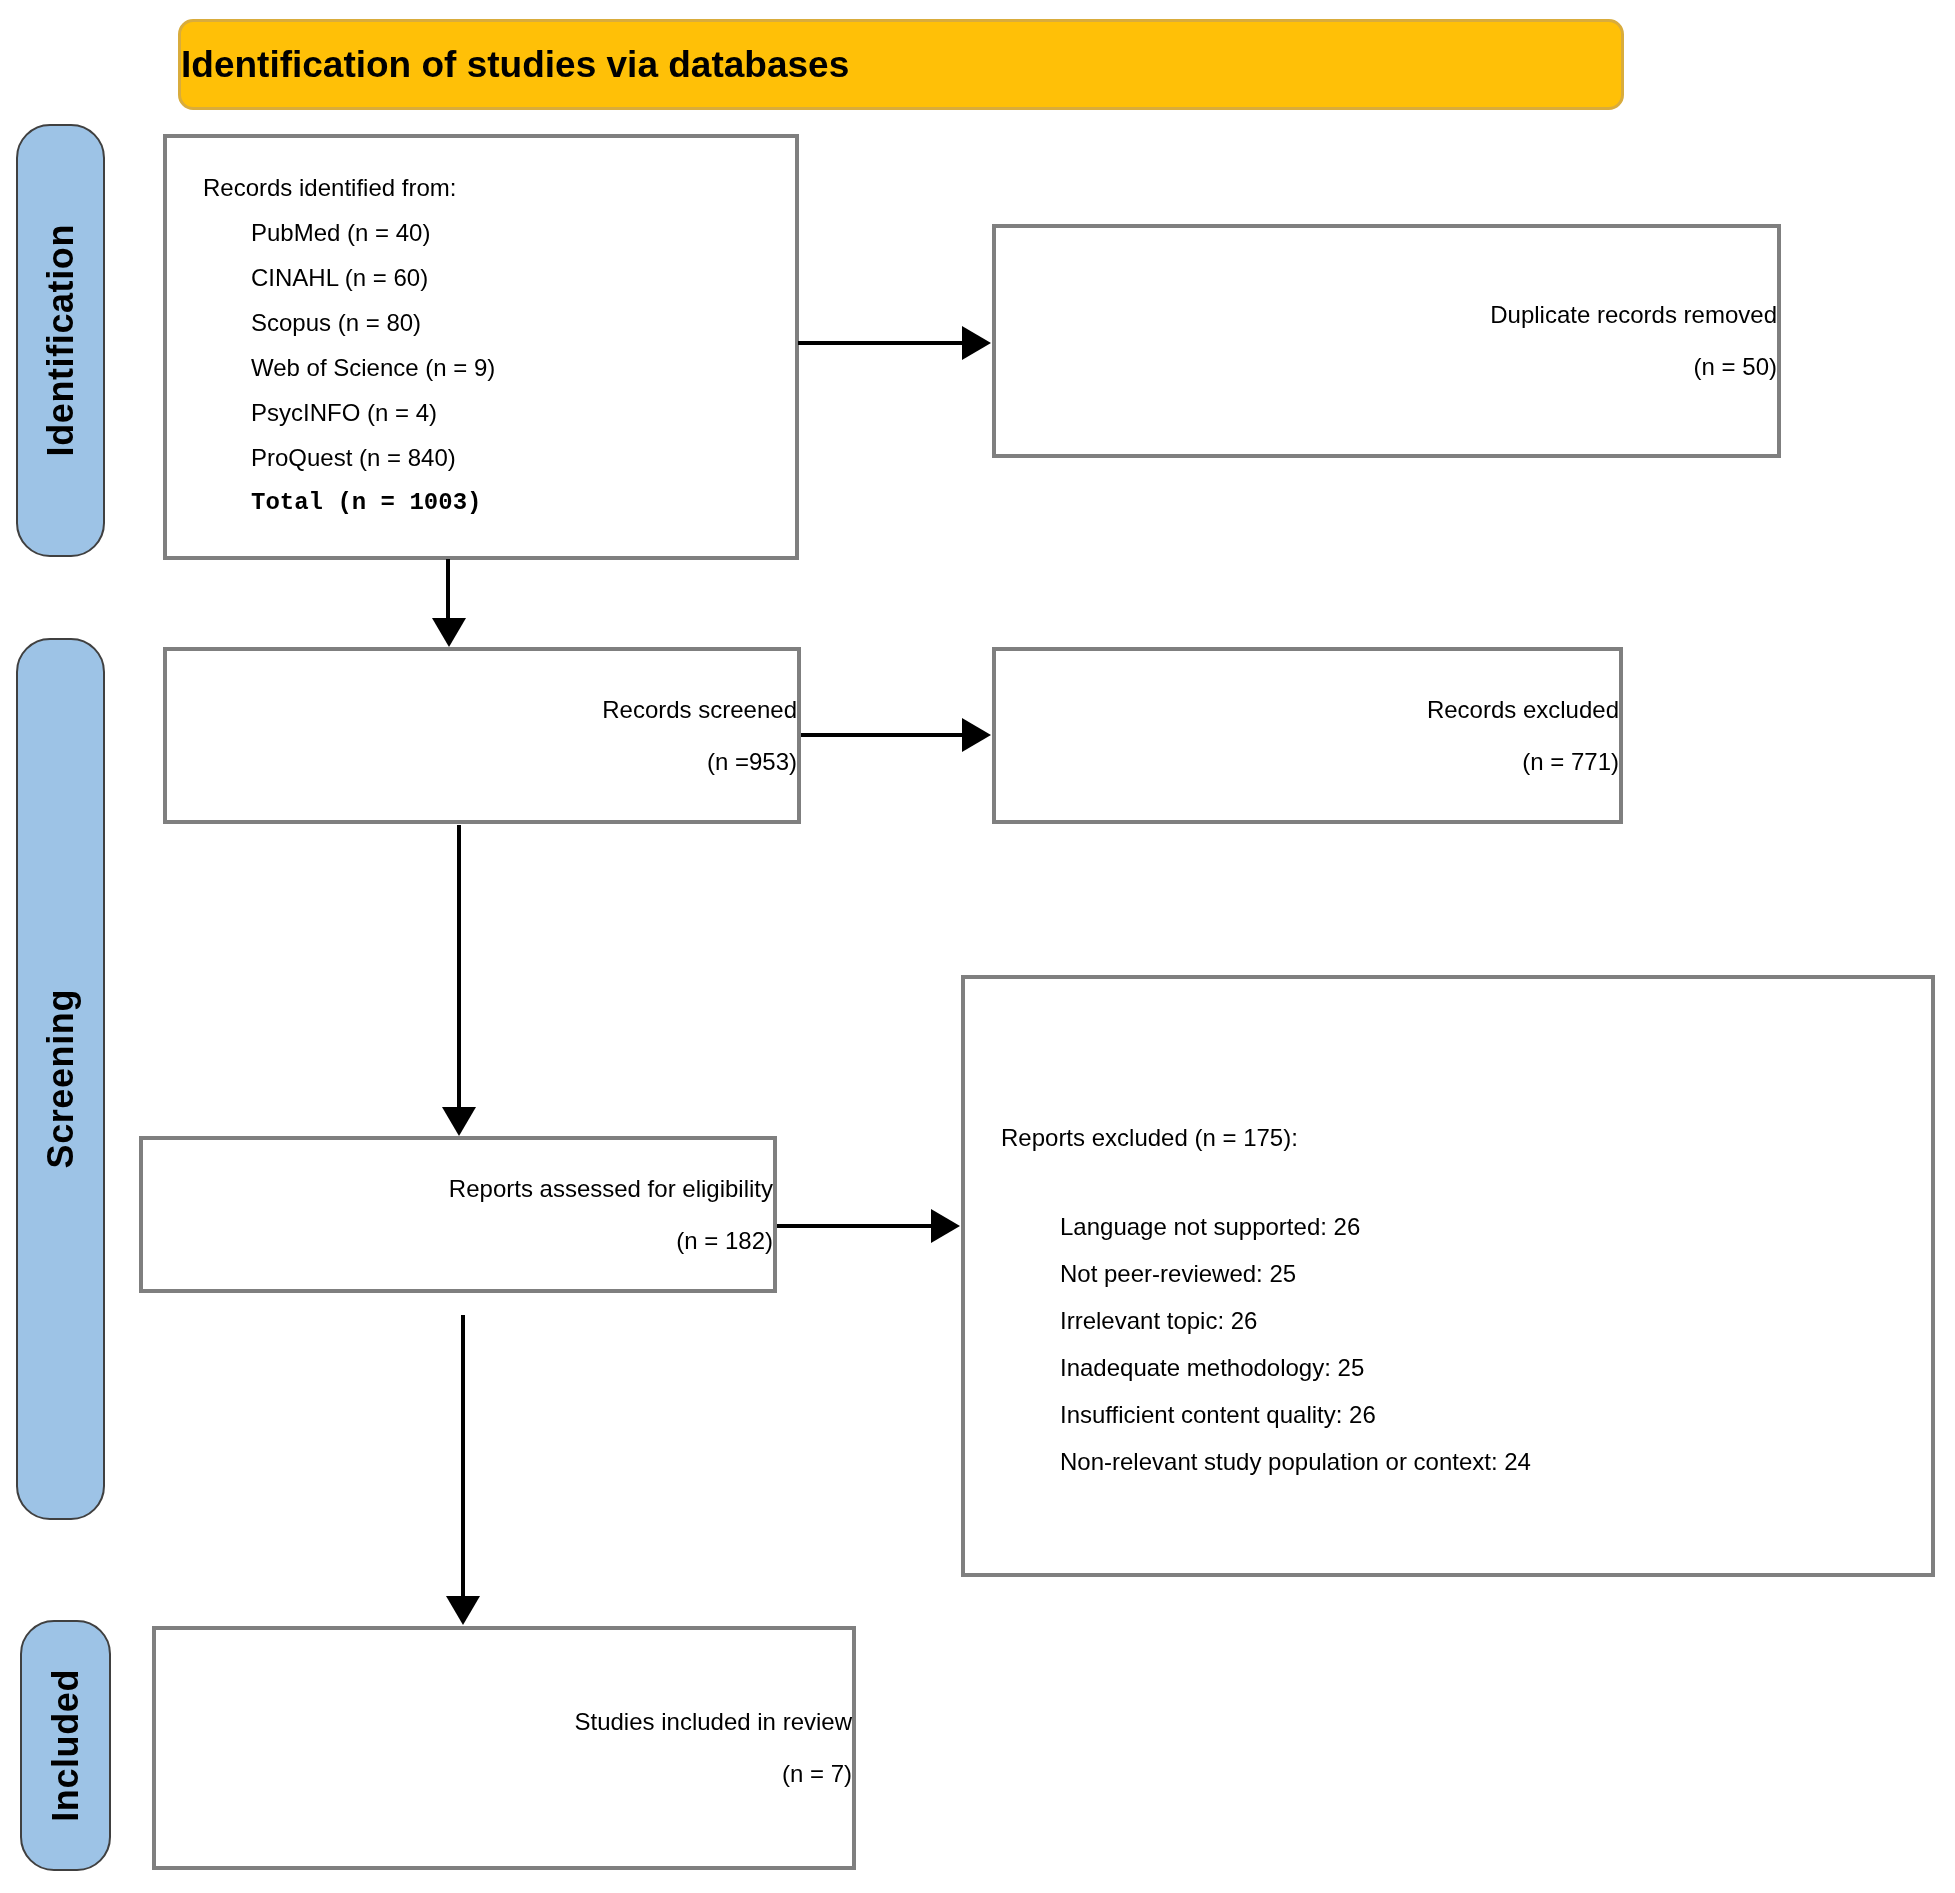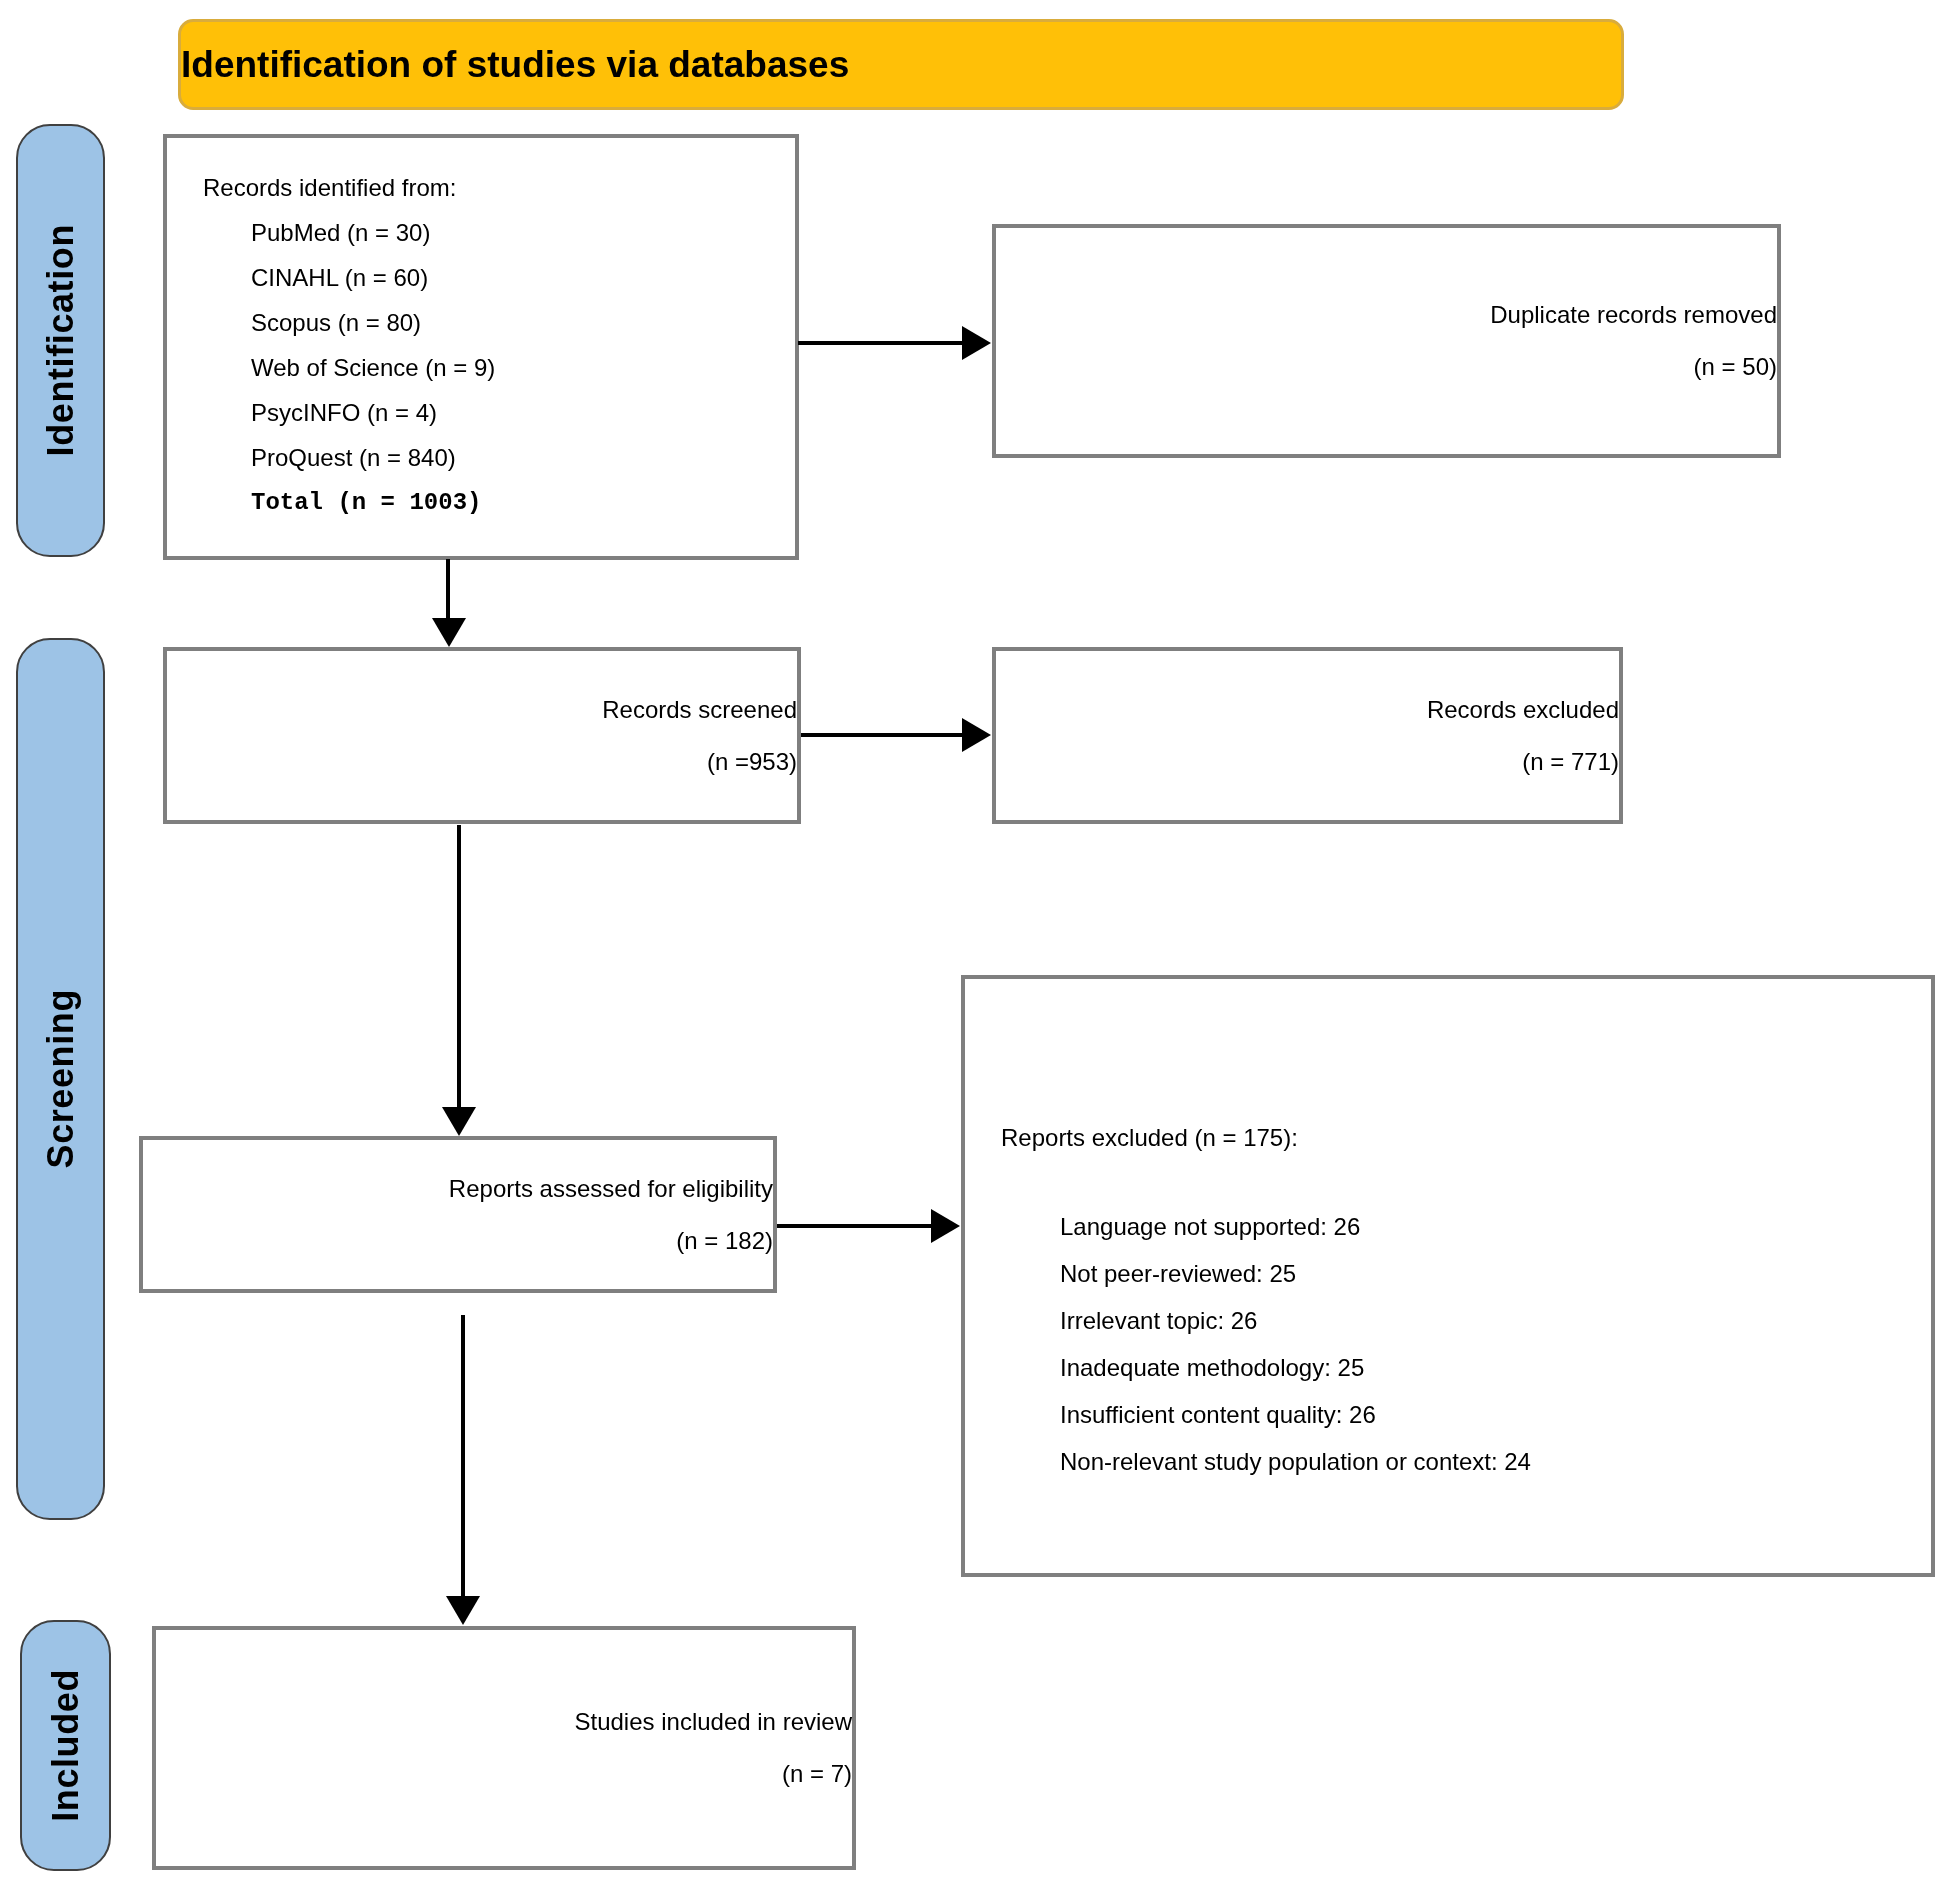--- a/index.html
+++ b/index.html
@@ -103,21 +103,21 @@
   </div>
   <div class="stage stage-screening">
     <span class="stage-text">Screening</span>
   </div>
   <div class="stage stage-included">
     <span class="stage-text">Included</span>
   </div>
 
   <div class="fbox box-identified">
     <div>Records identified from:</div>
-    <div class="src-line">PubMed (n = 30)</div>
+    <div class="src-line">PubMed (n = 40)</div>
     <div class="src-line">CINAHL (n = 60)</div>
     <div class="src-line">Scopus (n = 80)</div>
     <div class="src-line">Web of Science (n = 9)</div>
     <div class="src-line">PsycINFO (n = 4)</div>
     <div class="src-line">ProQuest (n = 840)</div>
     <div class="total-line">Total (n = 1003)</div>
   </div>
 
   <div class="fbox centered box-duplicates">
     <div>Duplicate records removed</div>

